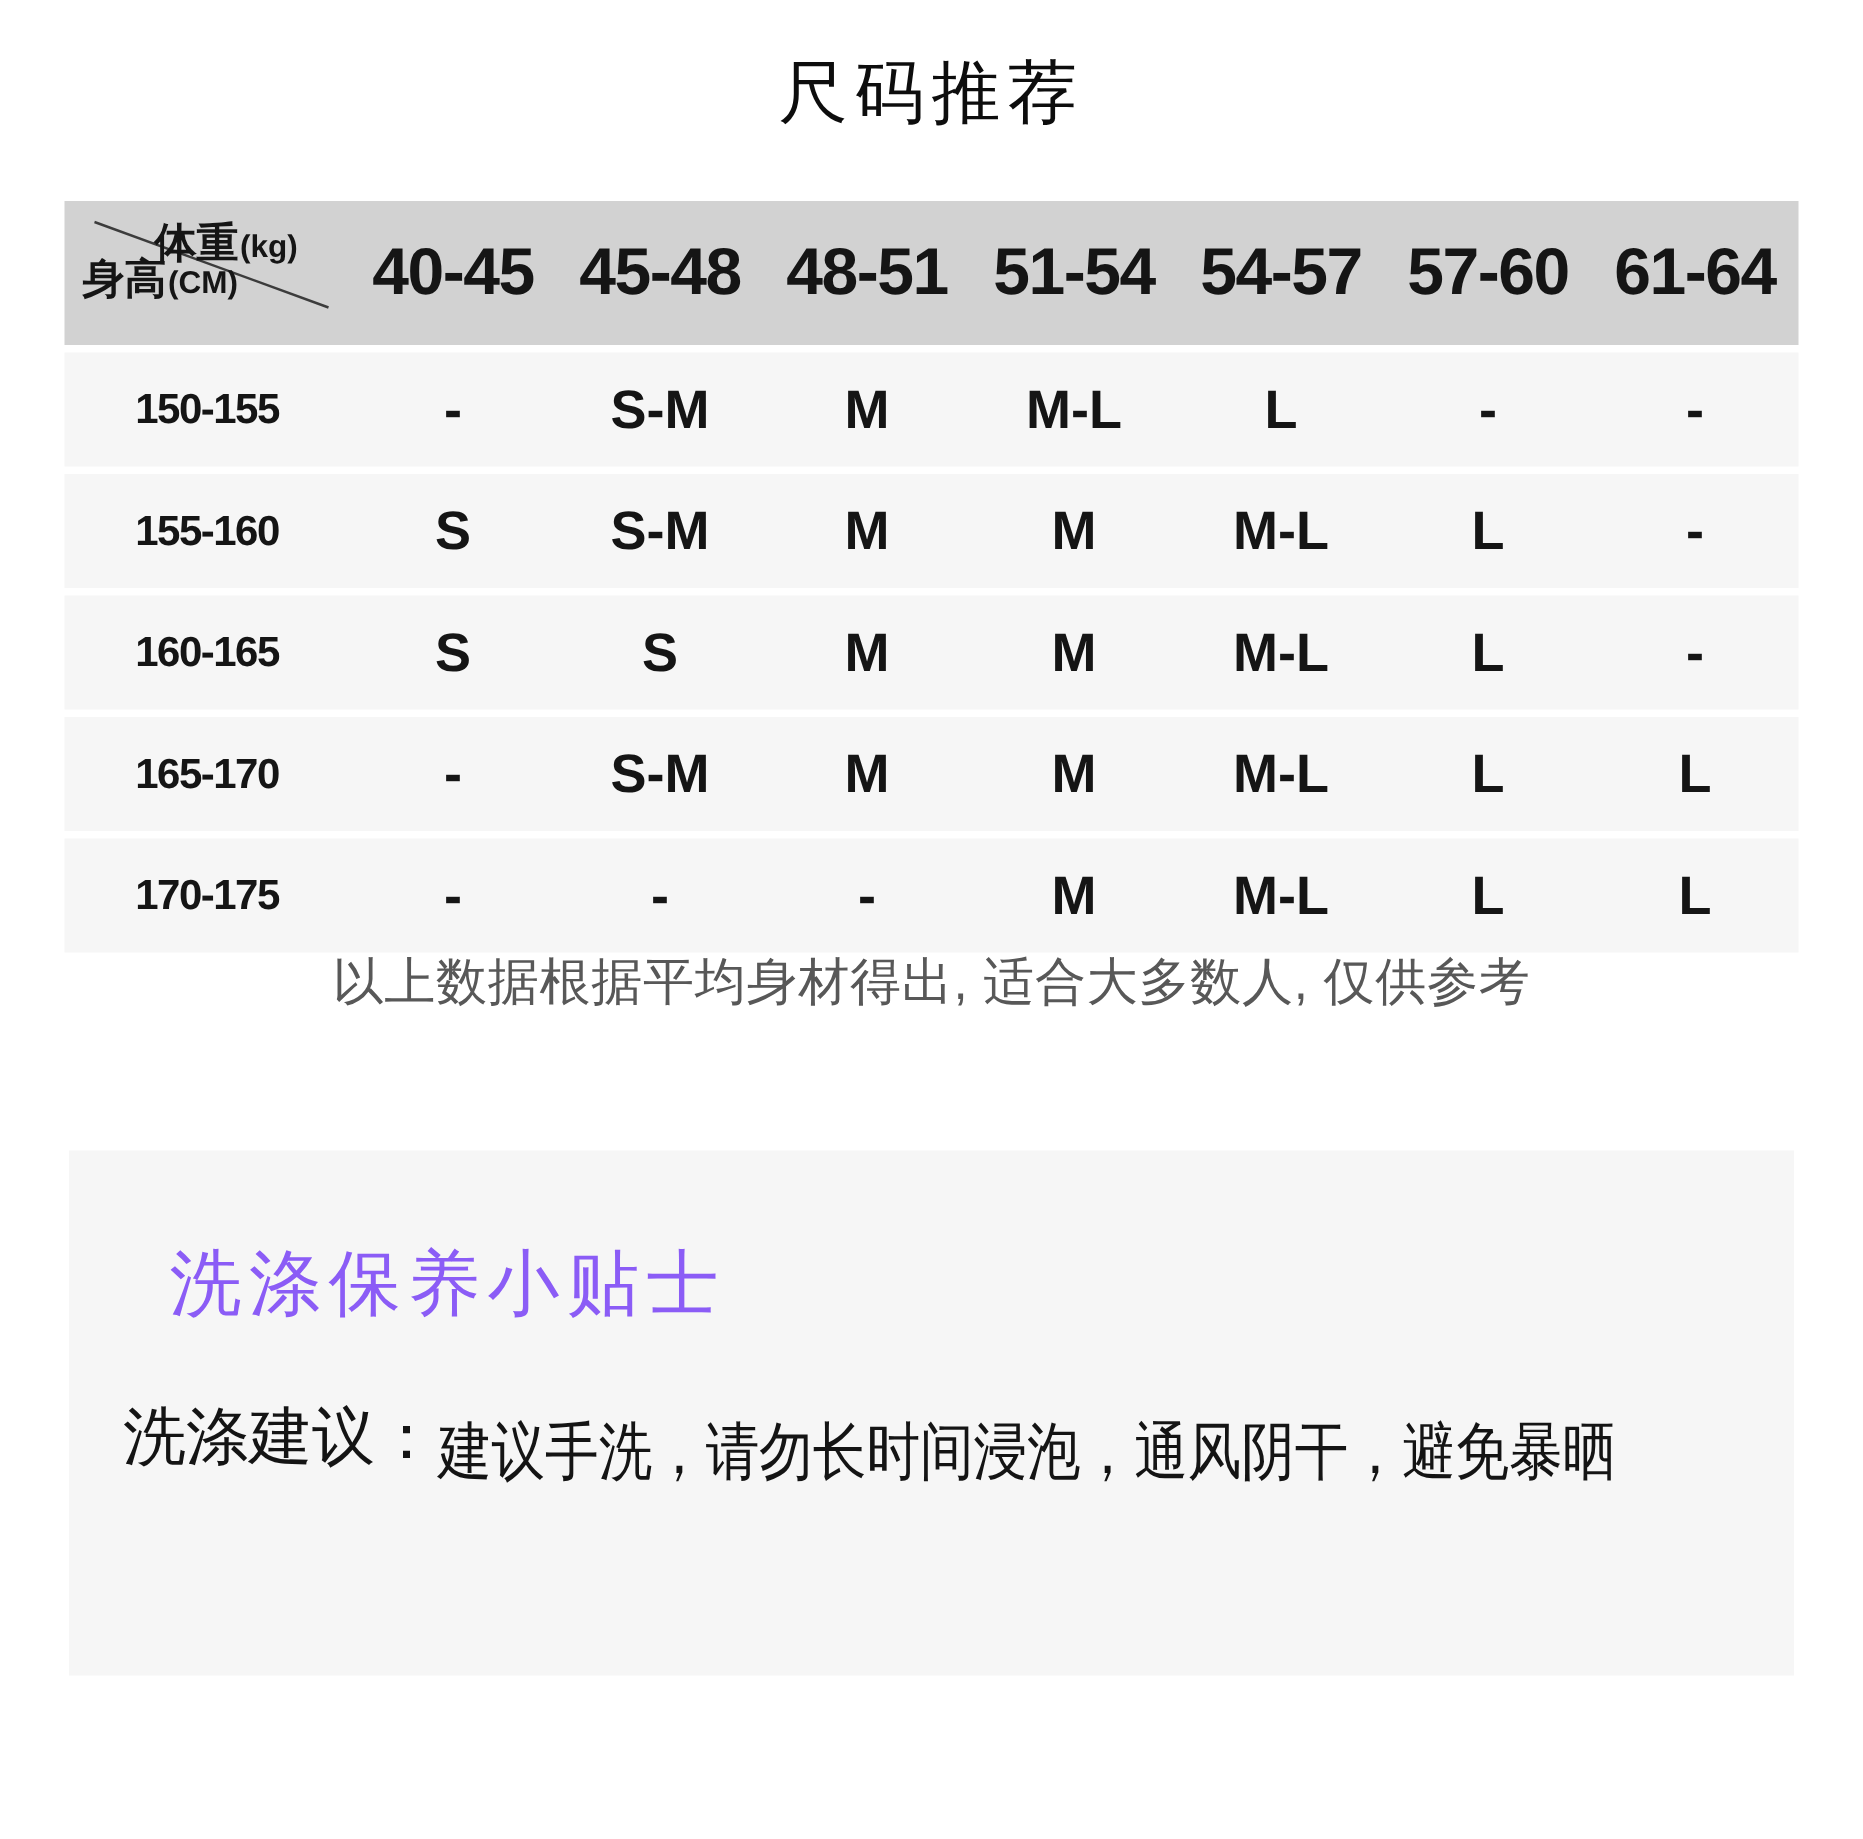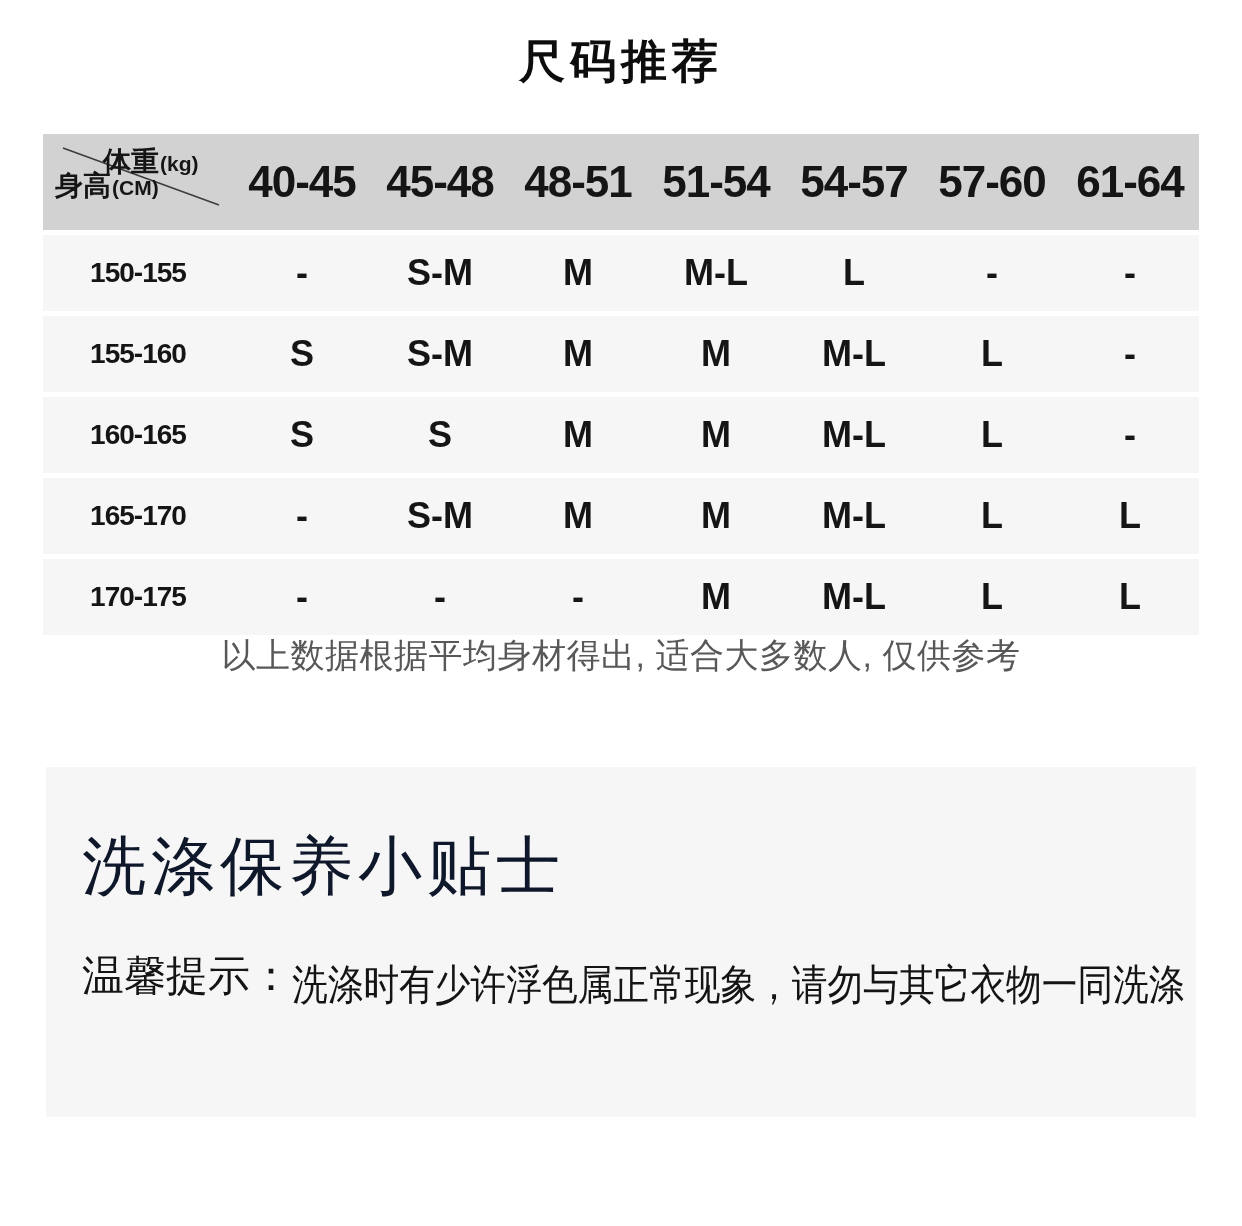--- a/index.html
+++ b/index.html
@@ -5,21 +5,21 @@
   * { margin: 0; padding: 0; box-sizing: border-box; }
   html, body { width: 1242px; height: 1226px; background: #ffffff; overflow: hidden; }
   body { font-family: "Liberation Sans", "DejaVu Sans", sans-serif; color: var(--text, #151515); }
 
   .page { width: 1242px; height: 1226px; position: relative; }
 
   .page-title {
     margin-top: 36px;
     text-align: center;
     font-size: 46px;
-    font-weight: 700;
+    font-weight: 400;
     letter-spacing: 5px;
     line-height: 1.1;
     color: #0d0d0d;
   }
 
   
   .size-table { width: 1156px; margin: 47px auto 0 auto; }
   .thead, .trow {
     display: grid;
     grid-template-columns: 190px repeat(7, 1fr);
@@ -59,25 +59,26 @@
   }
 
   
   .care-box {
     width: 1150px; height: 350px;
     margin: 92px auto 0 auto;
     background: var(--care_bg, #f6f6f6);
     padding: 64px 36px 0 36px;
   }
   .care-heading {
-    font-size: 64px;
+    font-size: 48px;
     font-weight: 500;
     letter-spacing: 5px;
     line-height: 1.1;
-    color: #0f172a;
+    color: #8b5cf6;
+    margin-left: 31px;
   }
   .tip { margin-top: 50px; line-height: 48px; white-space: nowrap; }
   .tip + .tip { margin-top: 16px; }
   .tip-label { font-size: 42px; font-weight: 500; letter-spacing: 0px; color: #141414; }
   .tip-text {
     display: inline-block;
     font-size: 42px; font-weight: 500; color: #141414;
     transform: scaleX(0.85);
     transform-origin: left center;
     vertical-align: bottom;
@@ -168,17 +169,17 @@
       <div class="cell">L</div>
     </div>
 
   </div>
 
   <p class="note">以上数据根据平均身材得出, 适合大多数人, 仅供参考</p>
 
   <div class="care-box">
     <h2 class="care-heading">洗涤保养小贴士</h2>
     <p class="tip">
-      <span class="tip-label">温馨提示：</span><span class="tip-text">洗涤时有少许浮色属正常现象，请勿与其它衣物一同洗涤</span>
+      <span class="tip-label">洗涤建议：</span><span class="tip-text">建议手洗，请勿长时间浸泡，通风阴干，避免暴晒</span>
     </p>
   </div>
 
 </div>
 
 </body></html>

